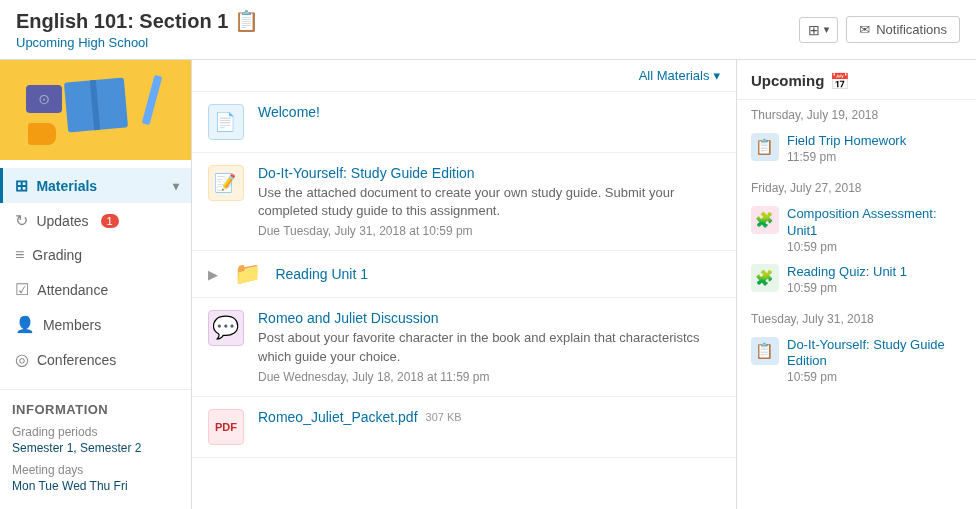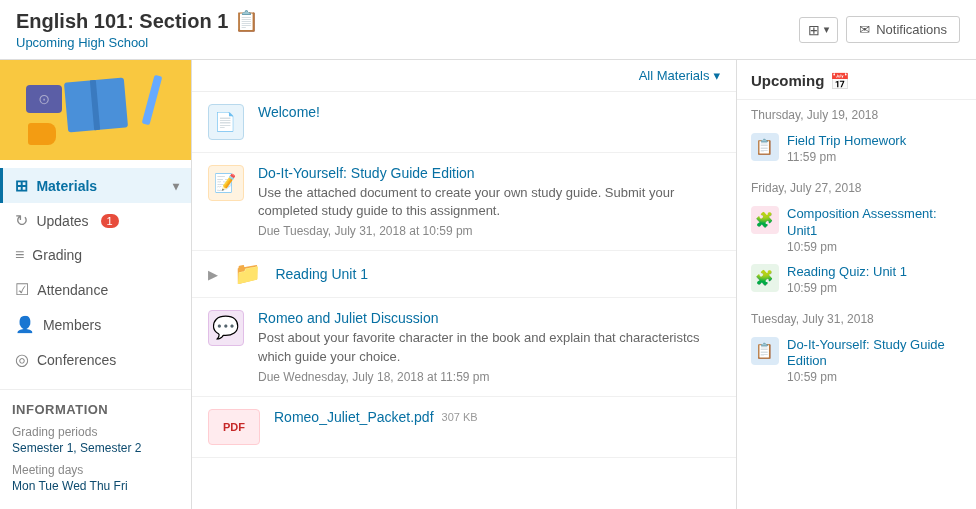--- a/index.html
+++ b/index.html
@@ -195,21 +195,21 @@
       <div class="content-item">
         <div class="item-icon icon-discussion" style="font-size:22px;">💬</div>
         <div class="item-body">
           <div class="item-title">Romeo and Juliet Discussion</div>
           <div class="item-desc">Post about your favorite character in the book and explain that characteristcs which guide your choice.</div>
           <div class="item-due">Due Wednesday, July 18, 2018 at 11:59 pm</div>
         </div>
       </div>
 
       <div class="content-item">
-        <div class="item-icon icon-pdf" style="font-size:11px; width:52px; height:36px; display:flex; align-items:center; justify-content:center; font-weight:bold; background:#ffebee; border:1px solid #ffcdd2; border-radius:4px; color:#c62828;">PDF</div>
+        <div class="item-icon icon-pdf" style="font-size:11px; width:36px; height:36px; display:flex; align-items:center; justify-content:center; font-weight:bold; background:#ffebee; border:1px solid #ffcdd2; border-radius:4px; color:#c62828;">PDF</div>
         <div class="item-body" style="display:flex; align-items:center; gap:4px;">
           <div class="item-title">Romeo_Juliet_Packet.pdf</div>
           <span class="file-size">307 KB</span>
         </div>
       </div>
 
     </div>
   </div>
 
   <div class="right-panel">

